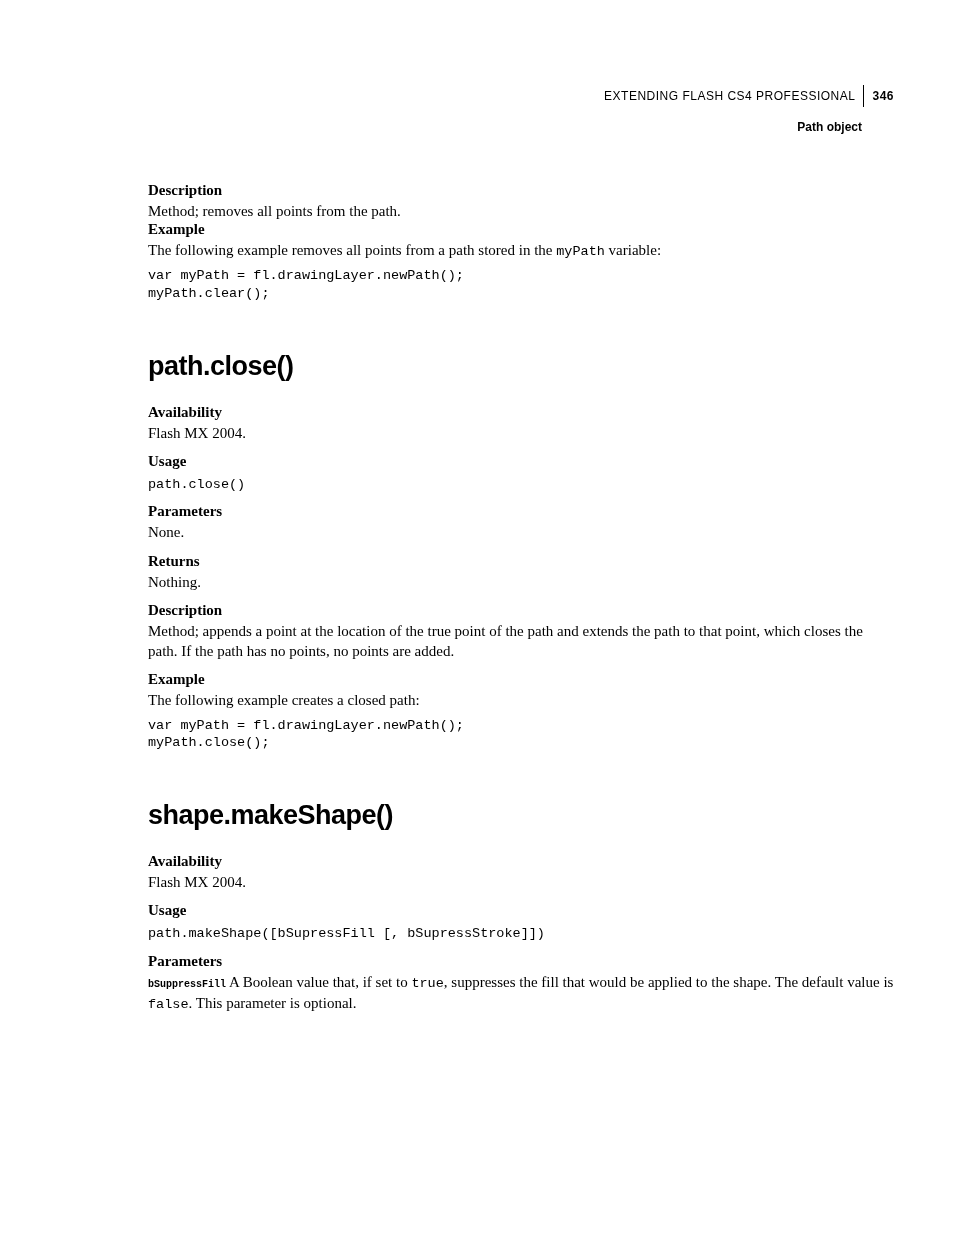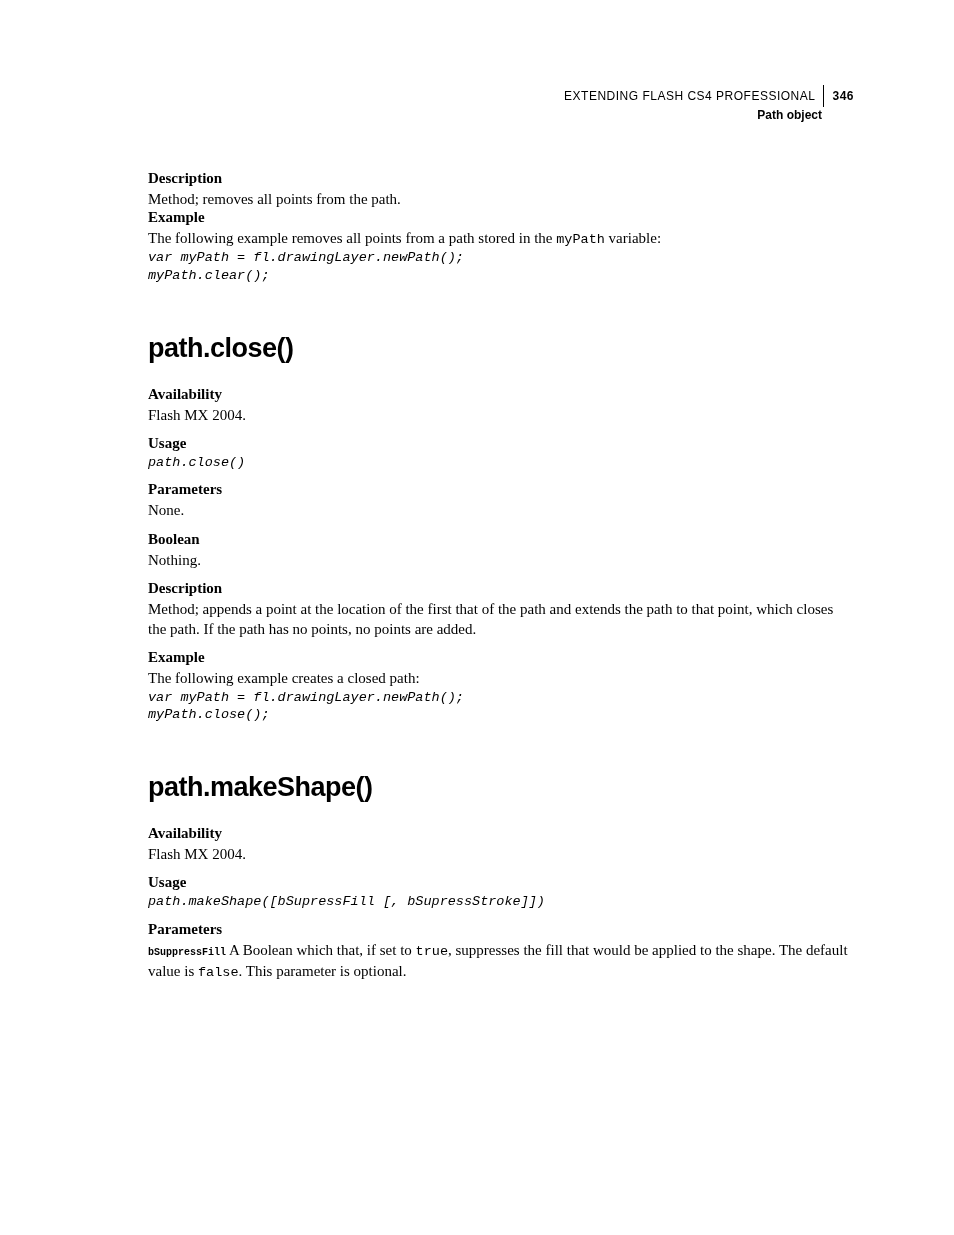--- a/index.html
+++ b/index.html
@@ -4,21 +4,21 @@
 <style>
   body {
     margin: 0;
     padding: 0;
     background: #fff;
     font-family: "Minion Pro", "Times New Roman", Georgia, serif;
     color: #000;
     width: 954px;
   }
   .page {
-    padding: 85px 100px 60px 148px;
+    padding: 85px 60px 60px 148px;
     box-sizing: border-box;
     width: 954px;
   }
   .header {
     text-align: right;
     margin-bottom: 48px;
     font-family: "Myriad Pro", "Helvetica Neue", Arial, sans-serif;
   }
   .header-line1 {
     font-size: 12px;
@@ -37,39 +37,38 @@
   }
   .header-line1 .pg {
     font-weight: 700;
     padding-left: 8px;
     font-size: 12px;
   }
   .header-line2 {
     font-size: 12px;
     font-weight: 700;
     padding-right: 32px;
-    margin-top: 1px;
+    margin-top: 13px;
   }
   .subhead {
     font-weight: 700;
     font-size: 15px;
     margin-top: 10px;
     margin-bottom: 2px;
   }
   .body {
     font-size: 15px;
     line-height: 1.35;
   }
   .code {
     font-family: "Courier New", Courier, monospace;
     font-size: 13.5px;
     white-space: pre;
     line-height: 1.3;
-    margin-top: 0;
-    font-style: italic;
+    margin-top: 6px;
   }
   .inline-code {
     font-family: Liberation Mono, monospace;
     font-size: 13.5px;
   }
   .inline-code-bold {
     font-family: "Courier New", Courier, monospace;
     font-size: 10px;
     font-weight: 700;
   }
@@ -119,37 +118,37 @@
 
   <div class="subhead">Availability</div>
   <div class="body">Flash MX 2004.</div>
 
   <div class="subhead">Usage</div>
   <div class="code">path.close()</div>
 
   <div class="subhead">Parameters</div>
   <div class="body">None.</div>
 
-  <div class="subhead">Boolean</div>
+  <div class="subhead">Returns</div>
   <div class="body">Nothing.</div>
 
   <div class="subhead">Description</div>
-  <div class="body">Method; appends a point at the location of the first that of the path and extends the path to that point, which closes the path. If the path has no points, no points are added.</div>
+  <div class="body">Method; appends a point at the location of the true point of the path and extends the path to that point, which closes the path. If the path has no points, no points are added.</div>
 
   <div class="subhead">Example</div>
   <div class="body">The following example creates a closed path:</div>
   <div class="code">var myPath = fl.drawingLayer.newPath();
 myPath.close();</div>
 
-  <h2 class="method">path.makeShape()</h2>
+  <h2 class="method">shape.makeShape()</h2>
 
   <div class="subhead">Availability</div>
   <div class="body">Flash MX 2004.</div>
 
   <div class="subhead">Usage</div>
   <div class="code">path.makeShape([bSupressFill [, bSupressStroke]])</div>
 
   <div class="subhead">Parameters</div>
   <div class="param-block">
-    <span class="inline-code-bold">bSuppressFill</span><span>  A Boolean which that, if set to </span><span class="inline-code">true</span><span>, suppresses the fill that would be applied to the shape. The default value is </span><span class="inline-code">false</span><span>. This parameter is optional.</span>
+    <span class="inline-code-bold">bSuppressFill</span><span>  A Boolean value that, if set to </span><span class="inline-code">true</span><span>, suppresses the fill that would be applied to the shape. The default value is </span><span class="inline-code">false</span><span>. This parameter is optional.</span>
   </div>
 
 </div>
 
 </body></html>

